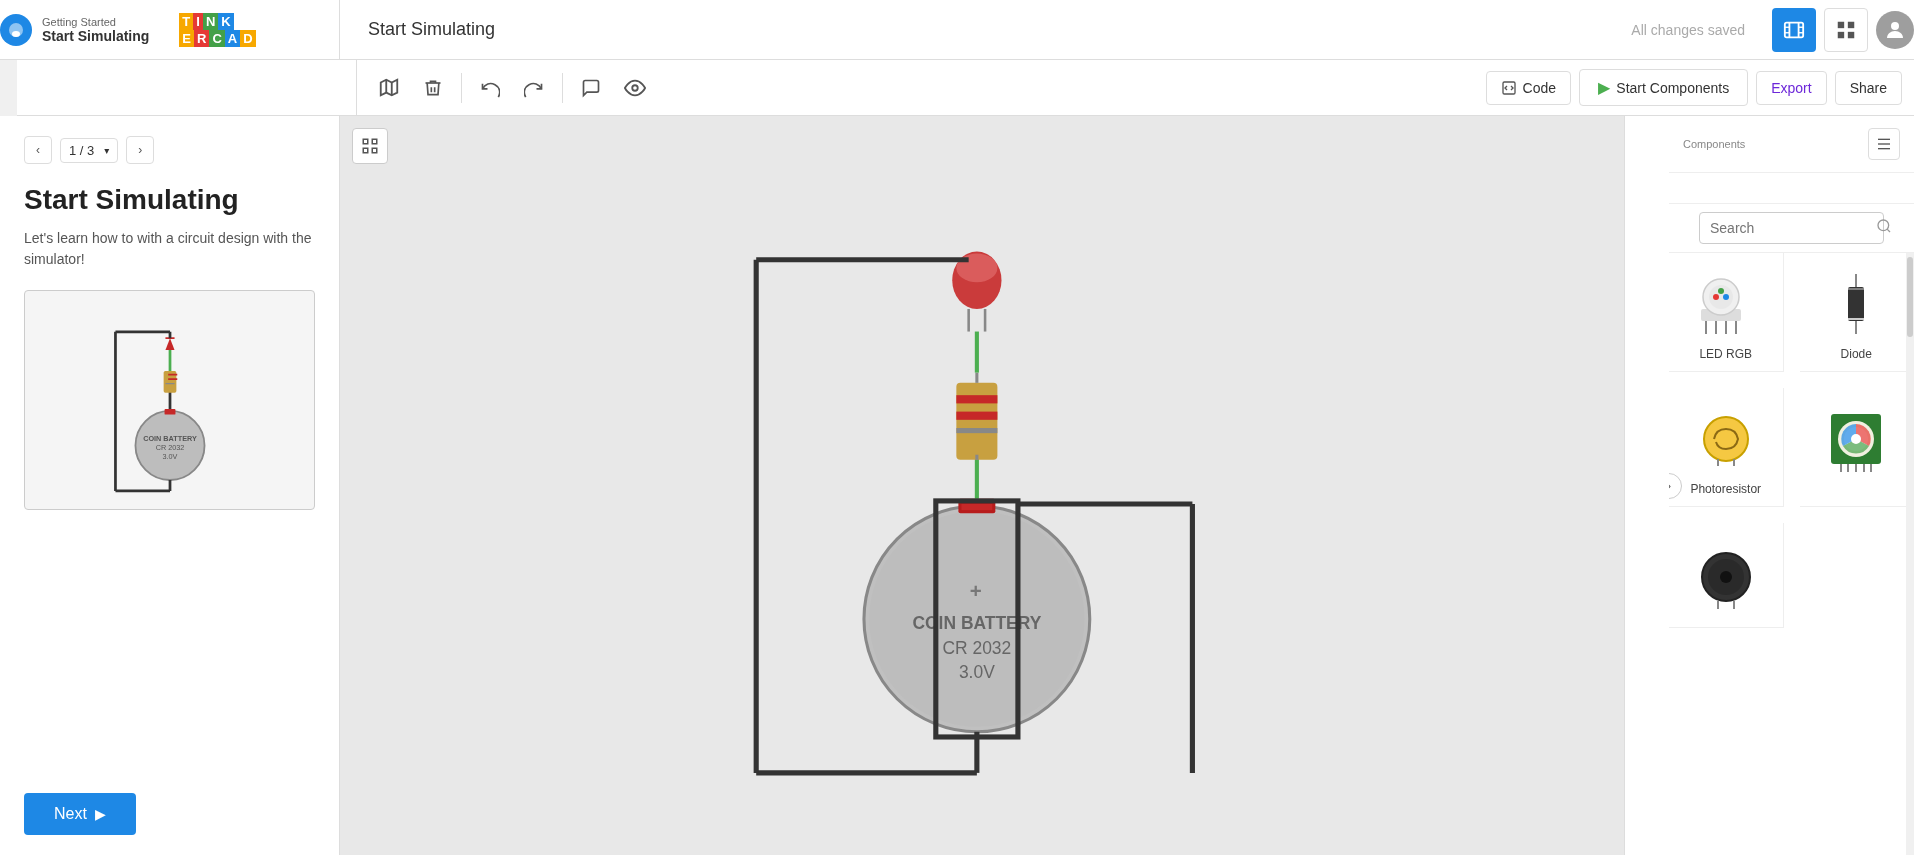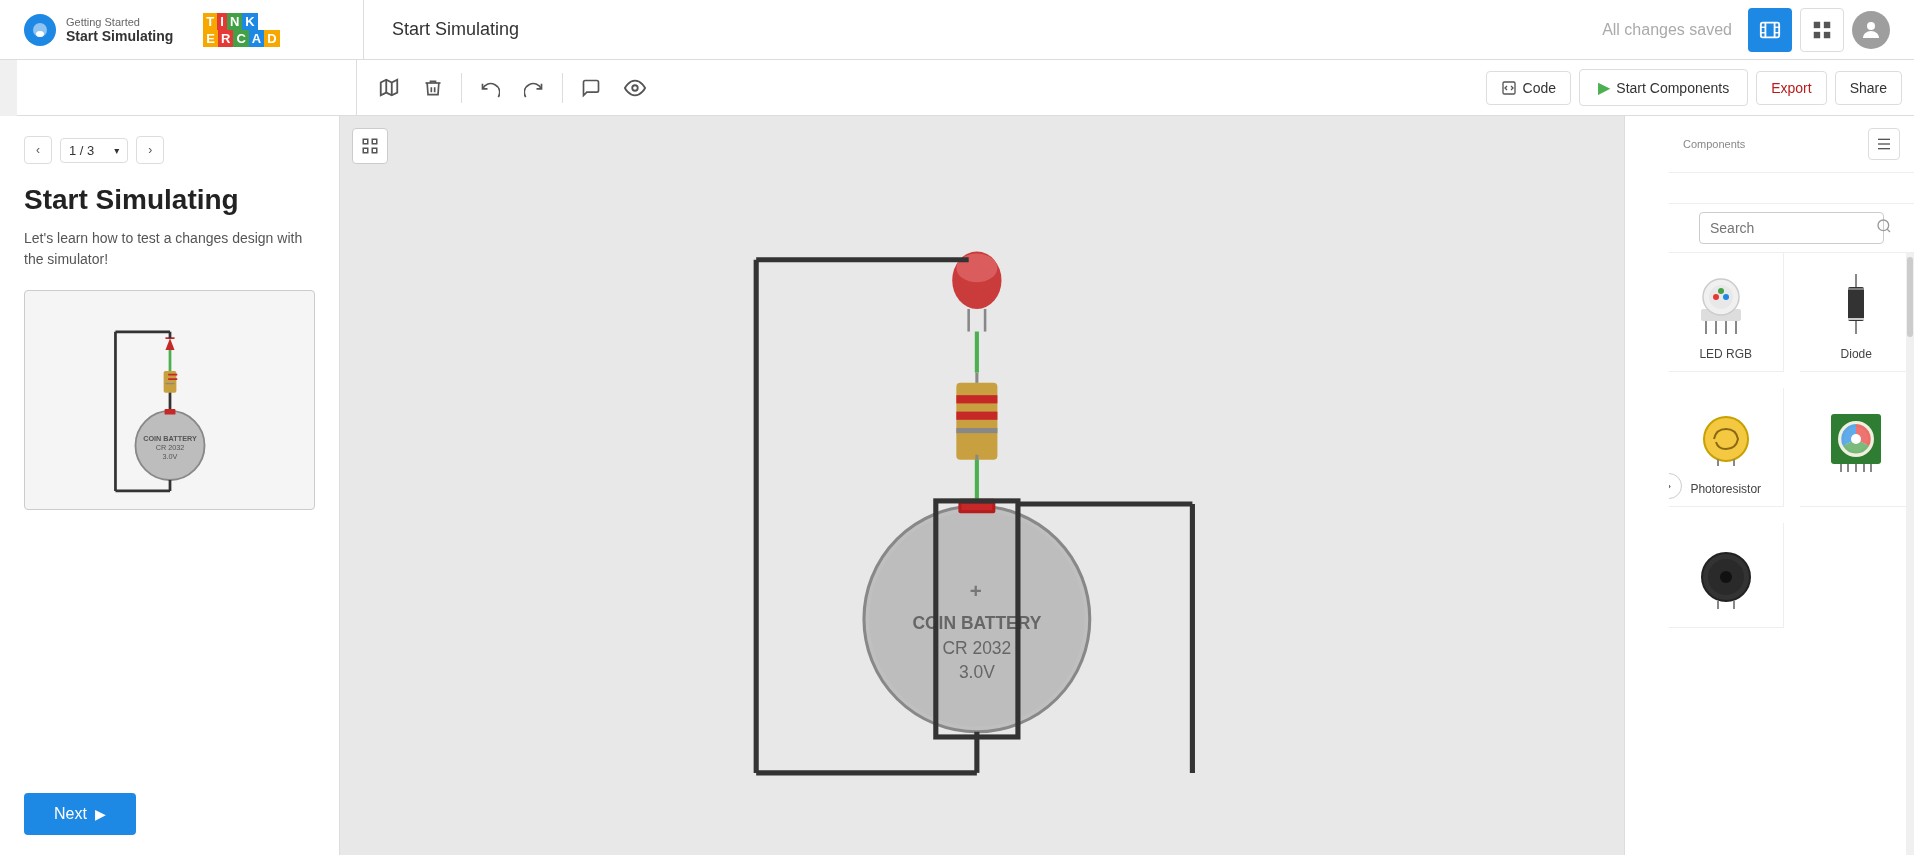--- a/index.html
+++ b/index.html
@@ -1,69 +1,69 @@
 <!DOCTYPE html>
 <html><head>
   <meta charset="utf-8">
   <style>
     * { box-sizing: border-box; margin: 0; padding: 0; }
     body { font-family: -apple-system, BlinkMacSystemFont, 'Segoe UI', sans-serif; background: #f0f0f0; display: flex; flex-direction: column; height: 855px; overflow: hidden; }
 
     
     .top-header {
       display: flex; align-items: center; background: #fff; height: 60px;
-      border-bottom: 1px solid #ddd; padding: 0 24px; gap: 12px;
+      border-bottom: 1px solid #ddd; padding: 0 0; gap: 12px;
     }
     .logo-area { display: flex; align-items: center; gap: 10px; min-width: 340px; border-right: 1px solid #ddd; padding-right: 16px; height: 100%; }
     .logo-icon { width: 32px; height: 32px; background: #1e88e5; border-radius: 50%; display: flex; align-items: center; justify-content: center; }
     .logo-icon svg { width: 18px; height: 18px; }
     .logo-text-area { display: flex; flex-direction: column; }
     .logo-getting-started { font-size: 11px; color: #666; }
     .logo-title { font-size: 14px; font-weight: 600; color: #333; }
     .tinkercad-logo { display: flex; flex-direction: column; margin-left: 10px; }
     .tinkercad-logo .tk-row { display: flex; }
     .tk-t { background: #f7a800; color: #fff; font-weight: 900; font-size: 13px; padding: 1px 3px; }
     .tk-i { background: #e53935; color: #fff; font-weight: 900; font-size: 13px; padding: 1px 3px; }
     .tk-n { background: #43a047; color: #fff; font-weight: 900; font-size: 13px; padding: 1px 3px; }
     .tk-k { background: #1e88e5; color: #fff; font-weight: 900; font-size: 13px; padding: 1px 3px; }
     .tk-e { background: #f7a800; color: #fff; font-weight: 900; font-size: 13px; padding: 1px 3px; }
     .tk-r { background: #e53935; color: #fff; font-weight: 900; font-size: 13px; padding: 1px 3px; }
     .tk-c { background: #43a047; color: #fff; font-weight: 900; font-size: 13px; padding: 1px 3px; }
     .tk-a { background: #1e88e5; color: #fff; font-weight: 900; font-size: 13px; padding: 1px 3px; }
     .tk-d { background: #f7a800; color: #fff; font-weight: 900; font-size: 13px; padding: 1px 3px; }
     .header-title { font-size: 18px; font-weight: 500; color: #333; margin-left: 16px; flex: 1; }
     .header-right { display: flex; align-items: center; gap: 8px; margin-left: auto; }
-    .all-saved { font-size: 16px; color: #aaa; margin-right: 8px; }
+    .all-saved { font-size: 14px; color: #aaa; margin-right: 19px; }
     .header-btn-icon { width: 44px; height: 44px; background: #1e88e5; border: none; border-radius: 4px; cursor: pointer; display: flex; align-items: center; justify-content: center; }
     .header-btn-grid { width: 44px; height: 44px; background: #fff; border: 1px solid #ddd; border-radius: 4px; cursor: pointer; display: flex; align-items: center; justify-content: center; }
     .avatar { width: 38px; height: 38px; border-radius: 50%; background: #9e9e9e; display: flex; align-items: center; justify-content: center; cursor: pointer; }
 
     
     .toolbar {
       display: flex; align-items: center; background: #fff; height: 56px;
       border-bottom: 1px solid #ddd; padding: 0 12px; gap: 4px;
       margin-left: 340px;
     }
     .toolbar-btn { width: 40px; height: 40px; background: #fff; border: none; cursor: pointer; display: flex; align-items: center; justify-content: center; border-radius: 4px; color: #555; font-size: 18px; }
     .toolbar-separator { width: 1px; height: 30px; background: #ddd; margin: 0 4px; }
     .toolbar-right { margin-left: auto; display: flex; align-items: center; gap: 8px; }
     .code-btn { display: flex; align-items: center; gap: 6px; padding: 8px 14px; background: #fff; border: 1px solid #ddd; border-radius: 4px; cursor: pointer; font-size: 14px; color: #333; }
     .start-sim-btn { display: flex; align-items: center; gap: 6px; padding: 8px 18px; background: #fff; border: 1px solid #ddd; border-radius: 4px; cursor: pointer; font-size: 14px; color: #333; font-weight: 500; }
     .start-sim-btn .play-icon { color: #4caf50; font-size: 16px; }
-    .export-btn { padding: 8px 14px; background: #fff; border: 1px solid #ddd; border-radius: 4px; cursor: pointer; font-size: 14px; color: #b91c1c; }
+    .export-btn { padding: 8px 14px; background: #fff; border: 1px solid #ddd; border-radius: 4px; cursor: pointer; font-size: 14px; color: #6d28d9; }
     .share-btn { padding: 8px 14px; background: #fff; border: 1px solid #ddd; border-radius: 4px; cursor: pointer; font-size: 14px; color: #333; }
 
     
     .main-layout { display: flex; flex: 1; overflow: hidden; }
 
     
     .left-panel { width: 340px; background: #fff; border-right: 1px solid #ddd; display: flex; flex-direction: column; padding: 20px 24px; flex-shrink: 0; }
     .pagination-row { display: flex; align-items: center; gap: 8px; margin-bottom: 20px; }
     .page-btn { width: 28px; height: 28px; background: #fff; border: 1px solid #ddd; border-radius: 4px; cursor: pointer; display: flex; align-items: center; justify-content: center; font-size: 12px; color: #555; }
-    .page-label { display: flex; align-items: center; gap: 18px; padding: 4px 8px; border: 1px solid #ddd; border-radius: 4px; font-size: 13px; color: #333; cursor: pointer; }
+    .page-label { display: flex; align-items: center; gap: 8px; padding: 4px 8px; border: 1px solid #ddd; border-radius: 4px; font-size: 13px; color: #333; cursor: pointer; }
     .step-title { font-size: 28px; font-weight: 700; color: #222; margin-bottom: 12px; }
     .step-desc { font-size: 14px; color: #555; line-height: 1.5; margin-bottom: 20px; }
     .circuit-preview { border: 1px solid #ccc; border-radius: 4px; background: #f5f5f5; height: 220px; display: flex; align-items: center; justify-content: center; overflow: hidden; position: relative; margin-bottom: auto; }
     .next-btn-row { margin-top: 20px; }
     .next-btn { display: flex; align-items: center; gap: 8px; padding: 12px 30px; background: #1e88e5; color: #fff; border: none; border-radius: 4px; font-size: 16px; font-weight: 500; cursor: pointer; }
     .next-btn .arrow { font-size: 14px; }
 
     
     .canvas-area { flex: 1; background: #e8e8e8; position: relative; overflow: hidden; }
     .fit-btn { position: absolute; top: 12px; left: 12px; width: 36px; height: 36px; background: #fff; border: 1px solid #ccc; border-radius: 4px; cursor: pointer; display: flex; align-items: center; justify-content: center; font-size: 14px; color: #555; z-index: 10; }
@@ -227,21 +227,21 @@
         <span>1 / 3</span>
         <span style="font-size:10px; margin-left:2px;">▾</span>
       </div>
       <button class="page-btn">
         <span>›</span>
       </button>
     </div>
 
     <h1 class="step-title">Start Simulating</h1>
     <p class="step-desc">
-      <span>Let's learn how to test a changes design with the simulator!</span>
+      <span>Let's learn how to with a circuit design with the simulator!</span>
     </p>
 
     <div class="circuit-preview">
       <svg class="preview-svg" viewBox="0 0 180 220" xmlns="http://www.w3.org/2000/svg">
 
         <circle cx="90" cy="160" r="38" fill="#bdbdbd" stroke="#888" stroke-width="2"></circle>
         <text x="90" y="155" text-anchor="middle" font-size="8" fill="#555" font-weight="bold">COIN BATTERY</text>
         <text x="90" y="165" text-anchor="middle" font-size="8" fill="#555">CR 2032</text>
         <text x="90" y="175" text-anchor="middle" font-size="8" fill="#555">3.0V</text>
 

